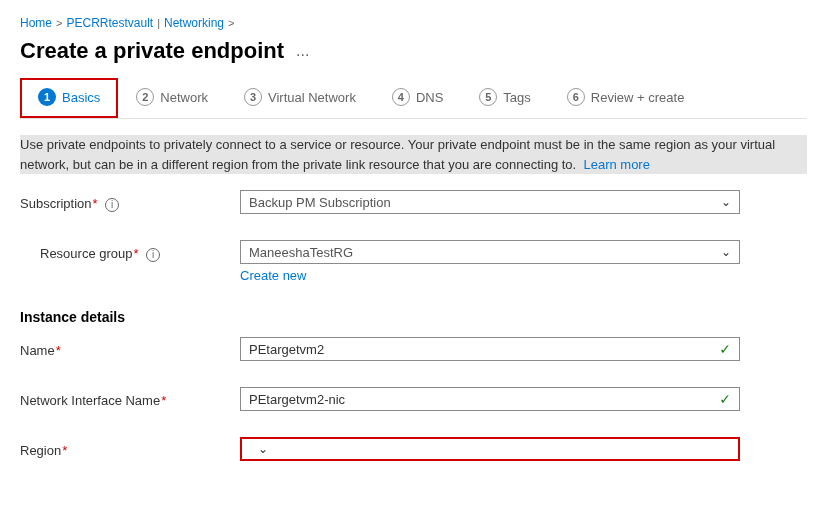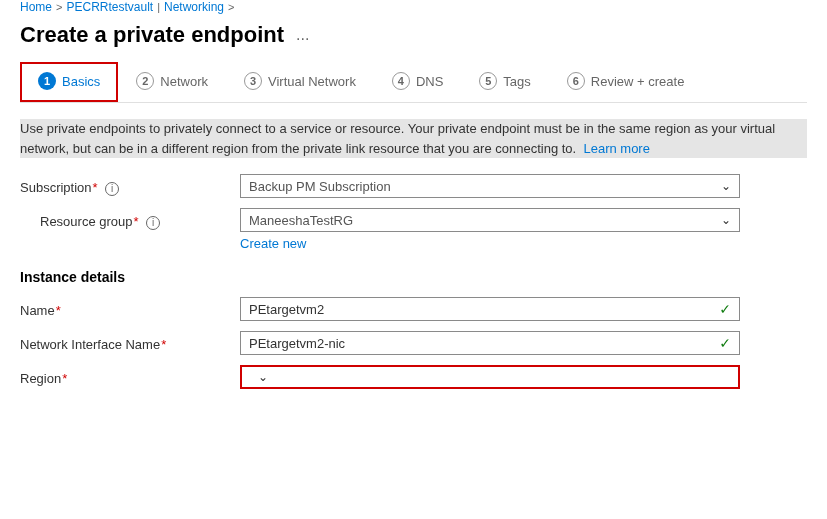--- a/index.html
+++ b/index.html
@@ -6,21 +6,21 @@
     body {
       font-family: 'Segoe UI', Arial, sans-serif;
       font-size: 13px;
       color: #333;
       background: #fff;
       width: 827px;
       min-height: 519px;
       overflow: hidden;
     }
     .page-container {
-      padding: 0 20px 20px 20px;
+      padding: 16px 20px 20px 20px;
     }
     .breadcrumb {
       font-size: 12px;
       color: #0078d4;
       margin-bottom: 8px;
       display: flex;
       align-items: center;
       gap: 4px;
     }
     .breadcrumb span.sep {
@@ -116,21 +116,21 @@
       margin-bottom: 12px;
       margin-top: 4px;
     }
     
     .form-section {
       margin-bottom: 18px;
     }
     .form-row {
       display: flex;
       align-items: flex-start;
-      margin-bottom: 10px;
+      margin-bottom: 26px;
     }
     .form-label-col {
       width: 220px;
       min-width: 220px;
       padding-top: 6px;
       font-size: 13px;
       color: #333;
     }
     .form-label-col.indented {
       padding-left: 20px;

